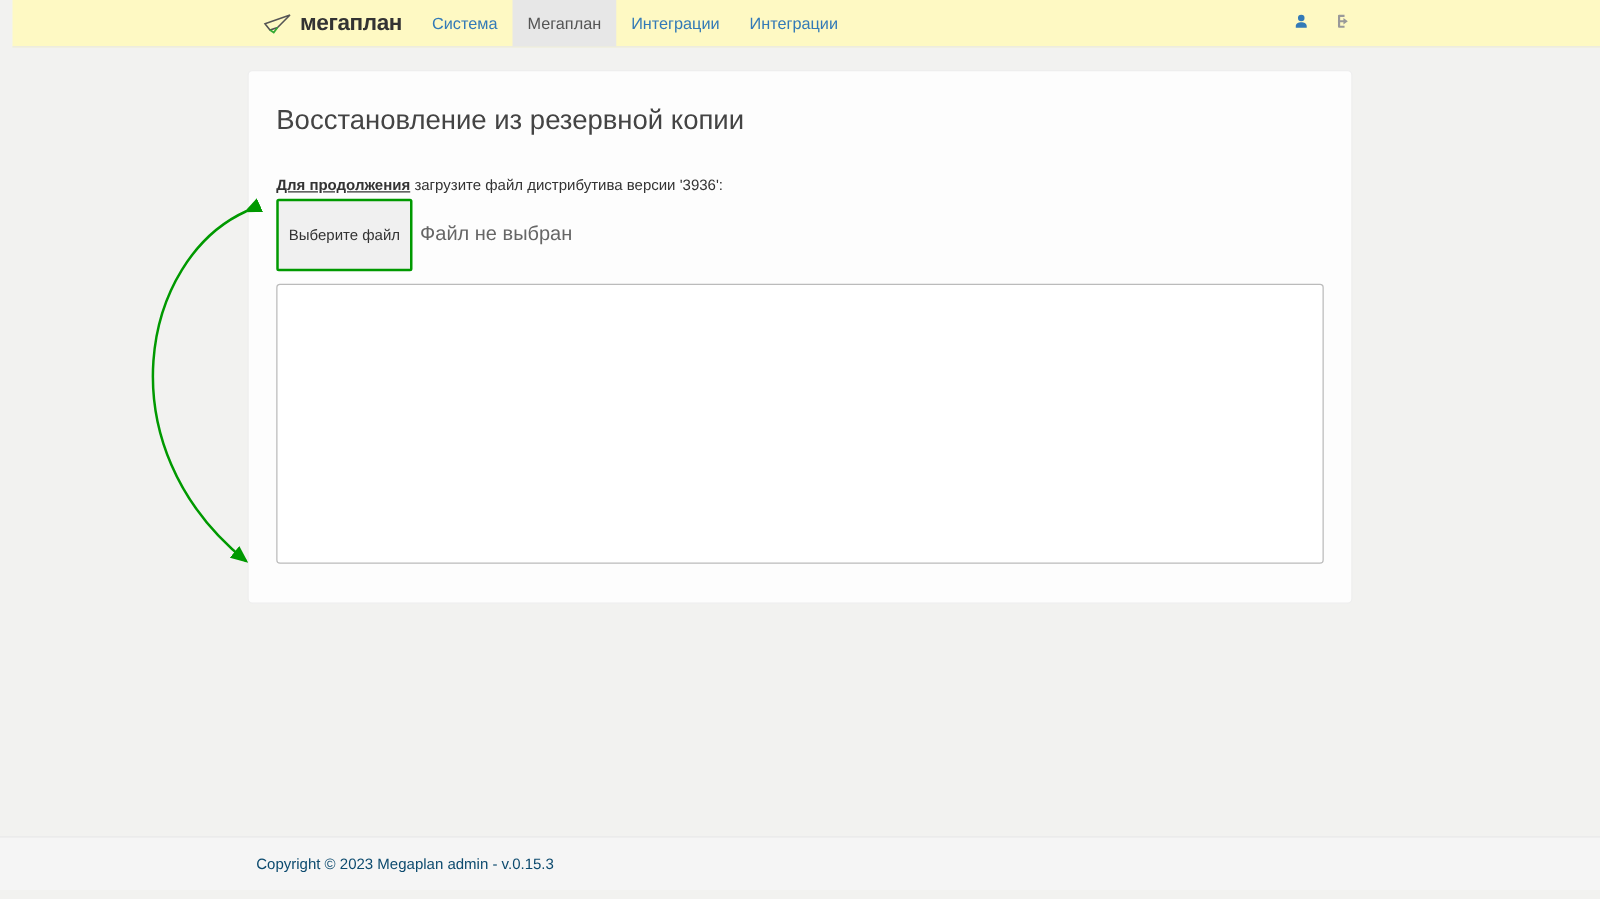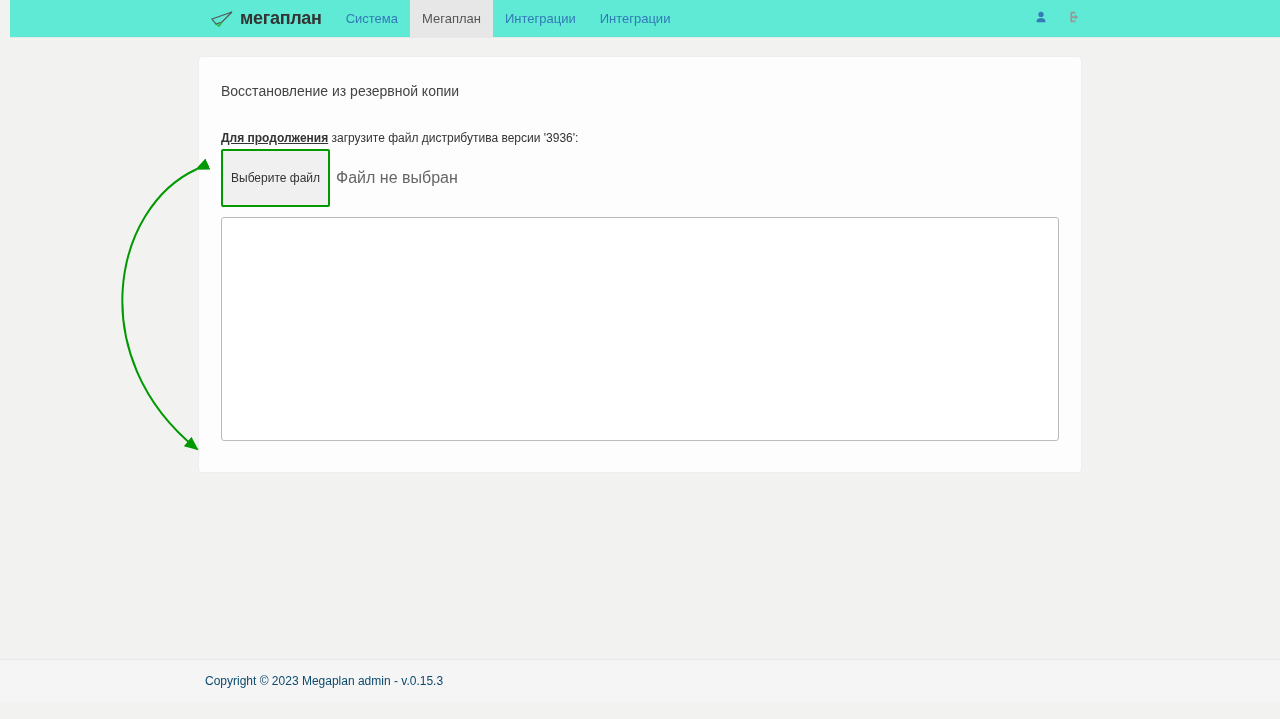--- a/index.html
+++ b/index.html
@@ -3,21 +3,21 @@
 <meta charset="utf-8">
 <style>
   * { box-sizing: border-box; margin: 0; padding: 0; }
   body {
     font-family: -apple-system, BlinkMacSystemFont, "Segoe UI", Helvetica, Arial, sans-serif;
     background: #f2f2f0;
     color: #333;
     font-size: 14px;
   }
   .navbar {
-    background: #5eead4;
+    background: #fef9c3;
     border-bottom: 1px solid #e7e7e7;
     height: 38px;
     display: flex;
     align-items: stretch;
     margin-left: 10px;
   }
   .nav-container {
     width: 870px;
     margin: 0 auto;
     display: flex;
@@ -52,21 +52,21 @@
   .panel {
     width: 884px;
     margin: 18px auto 0 auto;
     background: #fdfdfd;
     border: 1px solid #eee;
     border-radius: 4px;
     padding: 26px 22px 28px 22px;
     position: relative;
   }
   .page-title {
-    font-size: 14px;
+    font-size: 22px;
     font-weight: 400;
     color: #444;
     margin-bottom: 32px;
   }
   .instruction {
     font-size: 12px;
     color: #333;
     margin-bottom: 4px;
   }
   .instruction .lead { text-decoration: underline; font-weight: 600; }

